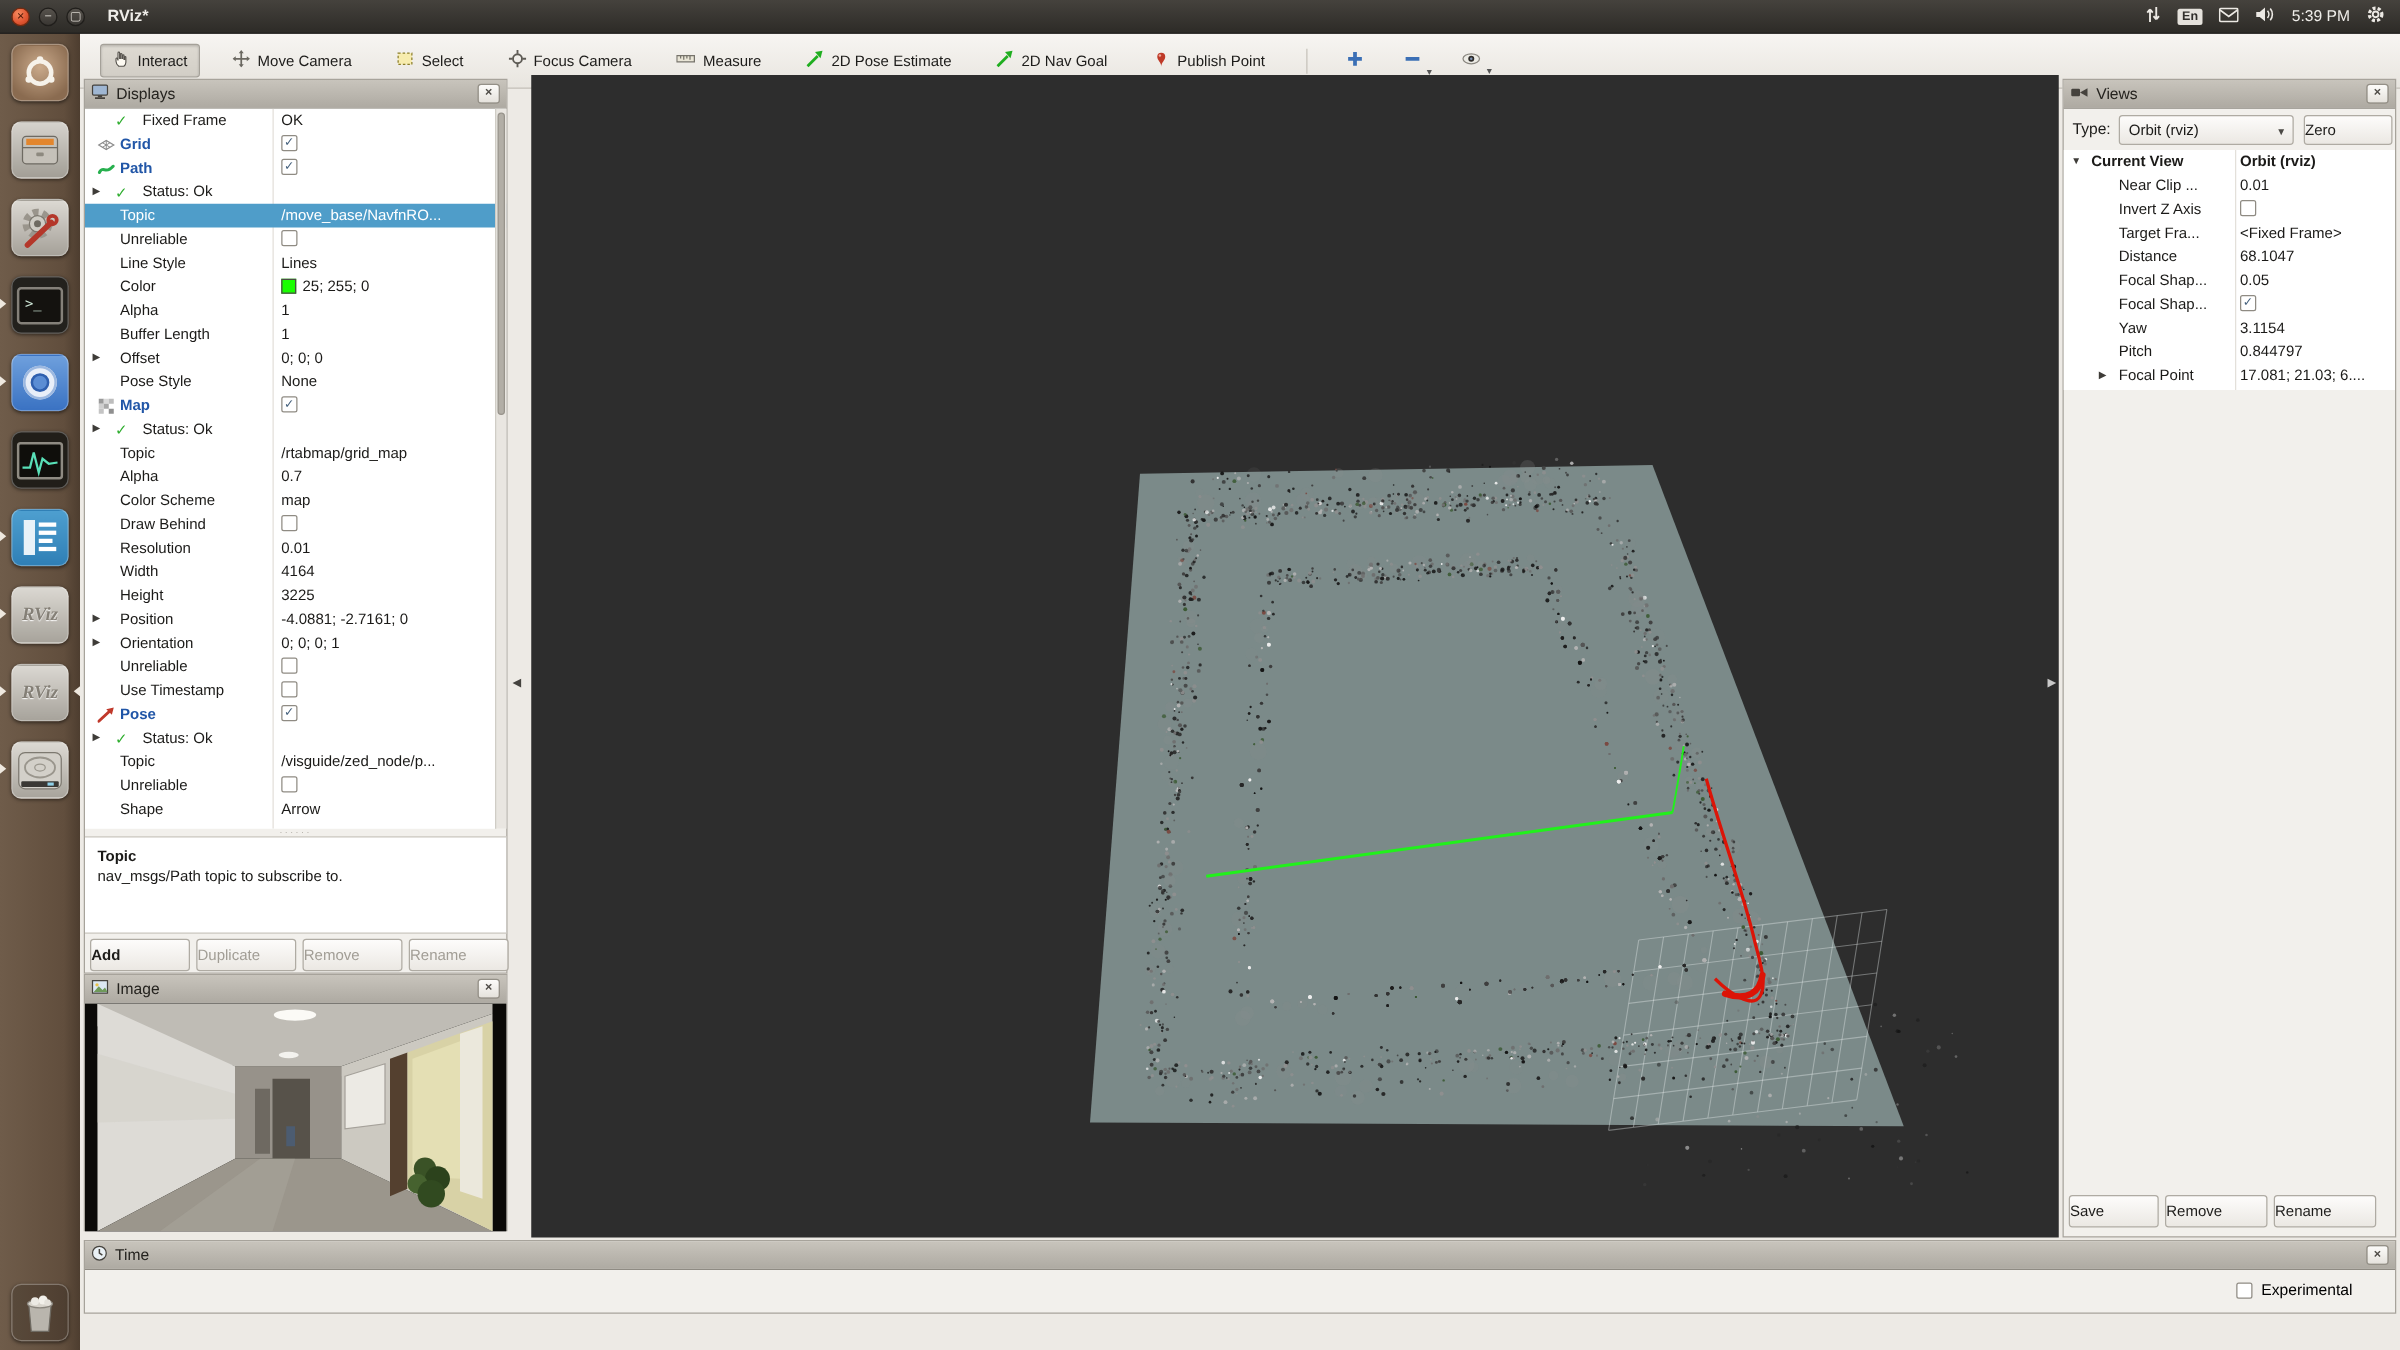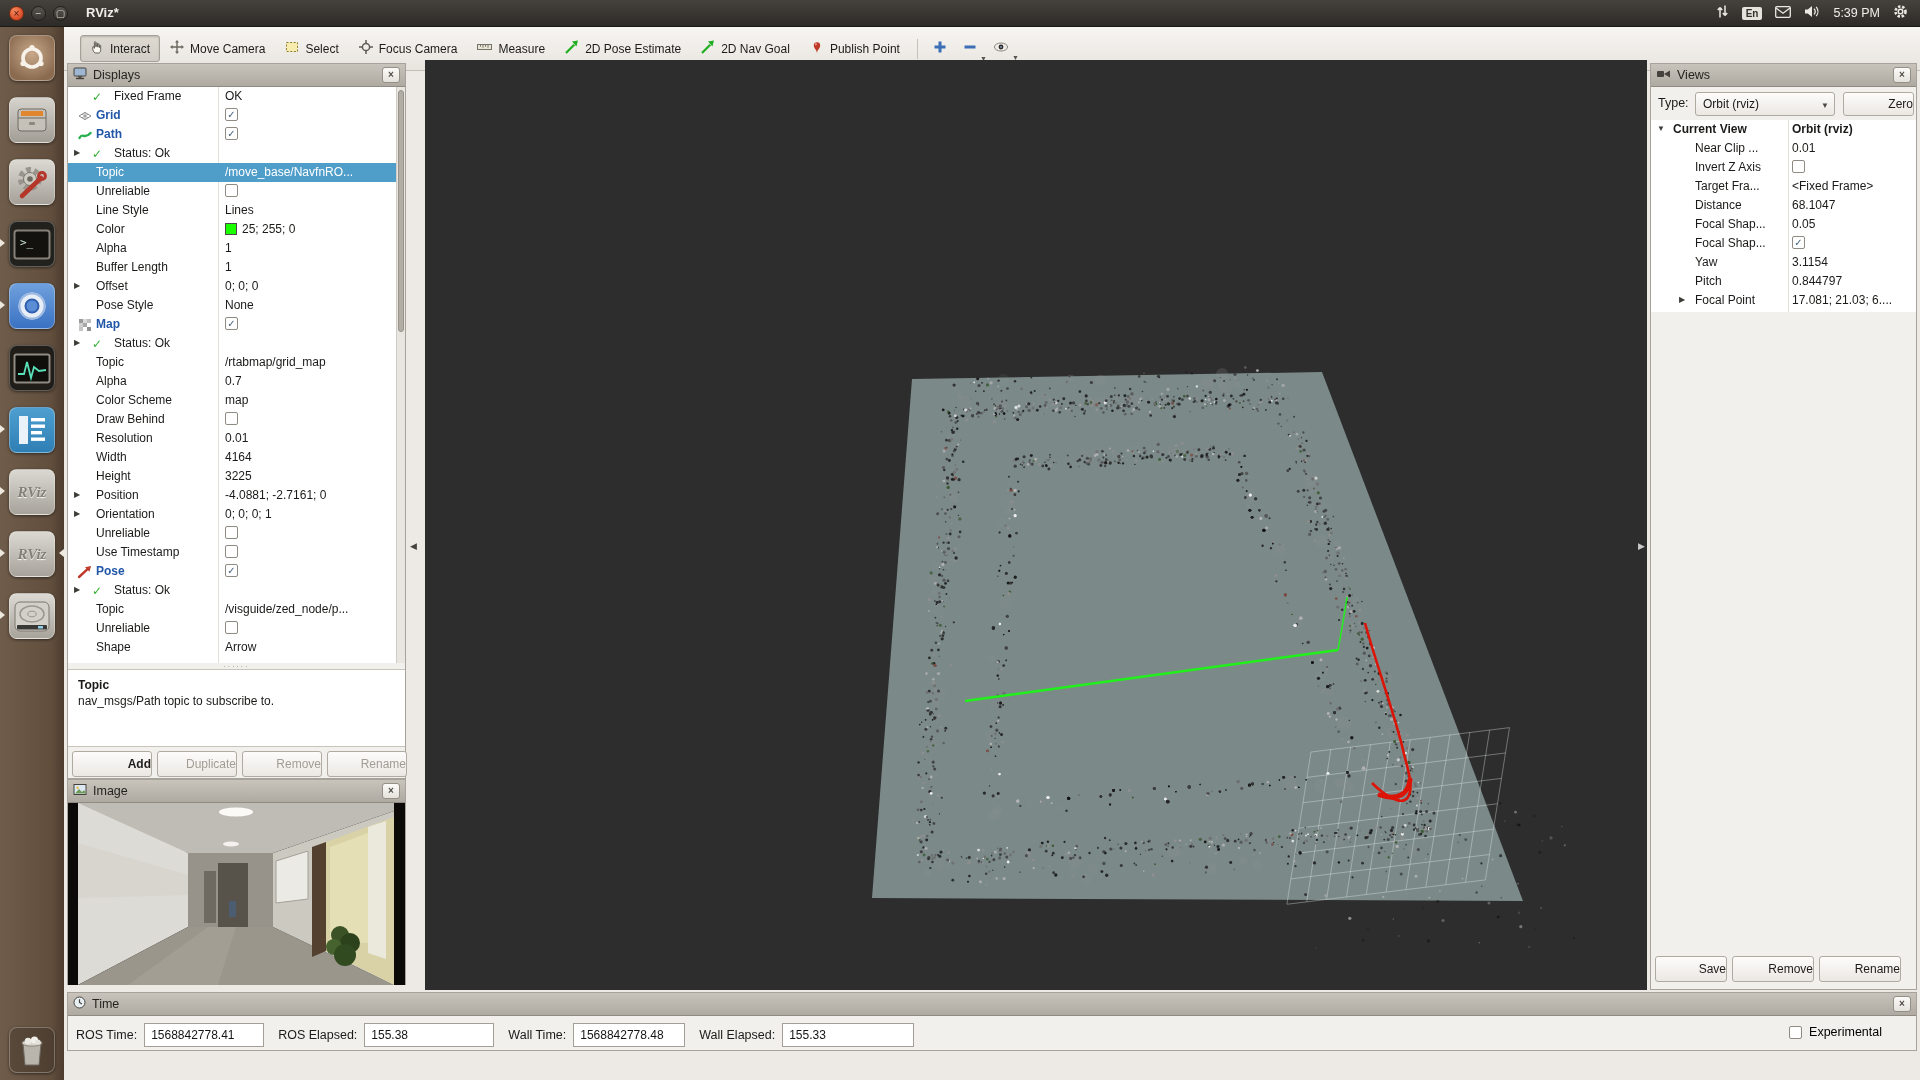--- a/index.html
+++ b/index.html
@@ -26,21 +26,21 @@
           border:1px solid rgba(255,255,255,.28); box-shadow:0 1px 3px rgba(0,0,0,.5);
           display:flex; align-items:center; justify-content:center; overflow:hidden; cursor:default; }
   .runarrow { position:absolute; left:0; width:0; height:0; border:4px solid transparent; border-left:5px solid #eee8df; }
   .focusarrow { position:absolute; right:0; width:0; height:0; border:4px solid transparent; border-right:5px solid #eee8df; }
   .rviz-txt { font:italic bold 15px "Liberation Serif",serif; color:#847f76; text-shadow:0 1px 1px #fff; }
 
   
   .window { position:absolute; left:64px; top:27px; right:0; bottom:0; background:#edeae5; }
 
   .toolbar { position:absolute; left:0; top:0; right:0; height:44px; display:flex; align-items:center;
-             padding-left:16px; gap:0; background:linear-gradient(#f7f5f2,#e8e5df); border-bottom:1px solid #c2beb6; }
+             padding-left:16px; gap:16px; background:linear-gradient(#f7f5f2,#e8e5df); border-bottom:1px solid #c2beb6; }
   .tbtn { display:flex; align-items:center; gap:6px; padding:4px 9px; font-size:12px; color:#1d1c1a;
           border:1px solid transparent; border-radius:3px; white-space:nowrap; cursor:default; }
   .tbtn.active { background:linear-gradient(#dedad2,#d2cec6); border-color:#a5a199; box-shadow:inset 0 1px 2px rgba(0,0,0,.18); }
   .tsep { width:1px; height:20px; background:#c6c2ba; margin:0 7px; }
   .ticonbtn { position:relative; padding:4px 7px; }
   .caret { position:absolute; right:-3px; bottom:-1px; font-size:7px; color:#555; }
 
   .panel { position:absolute; background:#f2f0ec; border:1px solid #a7a39b; }
   .phead { height:23px; background:linear-gradient(#c8c4bc,#aeaaa2); border-bottom:1px solid #8f8b83;
            display:flex; align-items:center; padding:0 5px; gap:6px; font-size:12.5px; color:#25231f; }
@@ -65,21 +65,21 @@
   .vscroll { position:absolute; top:0; bottom:0; right:0; width:9px; background:#e9e6e1; border-left:1px solid #d0cdc6; }
   .vthumb { position:absolute; left:1px; right:1px; background:#b2aea6; border:1px solid #97938b; border-radius:4px; }
 
   .splitdots { position:absolute; height:6px; text-align:center; font-size:7px; letter-spacing:2px; color:#9a968e; }
   .splitdots::after { content:"······"; }
 
   .helpbox { position:absolute; background:#fff; border-top:1px solid #c8c4bc; border-bottom:1px solid #c8c4bc;
              padding:7px 10px; font-size:12px; color:#1b1a18; line-height:1.35; }
   .helpbox .ht { font-weight:bold; }
   .btn { background:linear-gradient(#fdfcfb,#ebe8e3); border:1px solid #afaba3; border-radius:3px;
-         font-size:12px; color:#1d1c1a; text-align:right; cursor:default; }
+         font-size:12px; color:#1d1c1a; text-align:left; cursor:default; }
   .btn.disabled { color:#a19d95; }
   .btnrow { position:absolute; display:flex; gap:5px; }
   .btnrow .btn { height:26px; line-height:24px; }
 
   .photo { position:absolute; left:0; top:23px; width:337px; height:182px; background:#070604; }
 
   .viewport { position:absolute; left:361px; top:33px; width:1222px; height:930px; background:#2d2d2d; }
   .collapse-h { position:absolute; font-size:9px; color:#45433f; z-index:6; }
 
   
@@ -2719,38 +2719,20 @@
 
     <div class="panel" style="left:3px;top:965px;width:1850px;height:59px;">
       <div class="phead">
         <span><svg width="13" height="13" viewBox="0 0 13 13">
               <circle cx="6.5" cy="6.5" r="5.5" fill="#e9f0f4" stroke="#45423d"></circle>
               <path d="M6.5 3.2v3.3l2.4 1.6" fill="none" stroke="#45423d" stroke-width="1.2"></path>
             </svg></span>
         <span>Time</span>
         <span class="pclose">×</span>
       </div>
-      <div class="timefields">
-        <div class="tfield">
-            <span>ROS Time:</span>
-            <input class="tin" style="width: 120px;" value="1568842778.41">
-          </div>
-        <div class="tfield">
-            <span>ROS Elapsed:</span>
-            <input class="tin" style="width: 130px;" value="155.38">
-          </div>
-        <div class="tfield">
-            <span>Wall Time:</span>
-            <input class="tin" style="width: 112px;" value="1568842778.48">
-          </div>
-        <div class="tfield">
-            <span>Wall Elapsed:</span>
-            <input class="tin" style="width: 132px;" value="155.33">
-          </div>
-      </div>
       <div class="expchk" style="top:32px;">
         <span class="cb"></span>
         <span>Experimental</span>
       </div>
     </div>
 
   </div>
 </div>
 
 </body></html>

